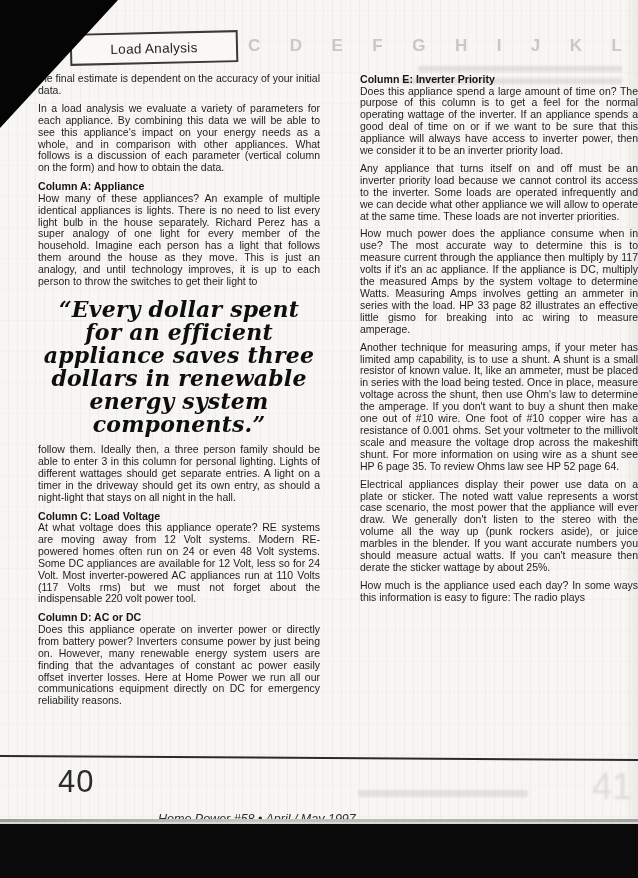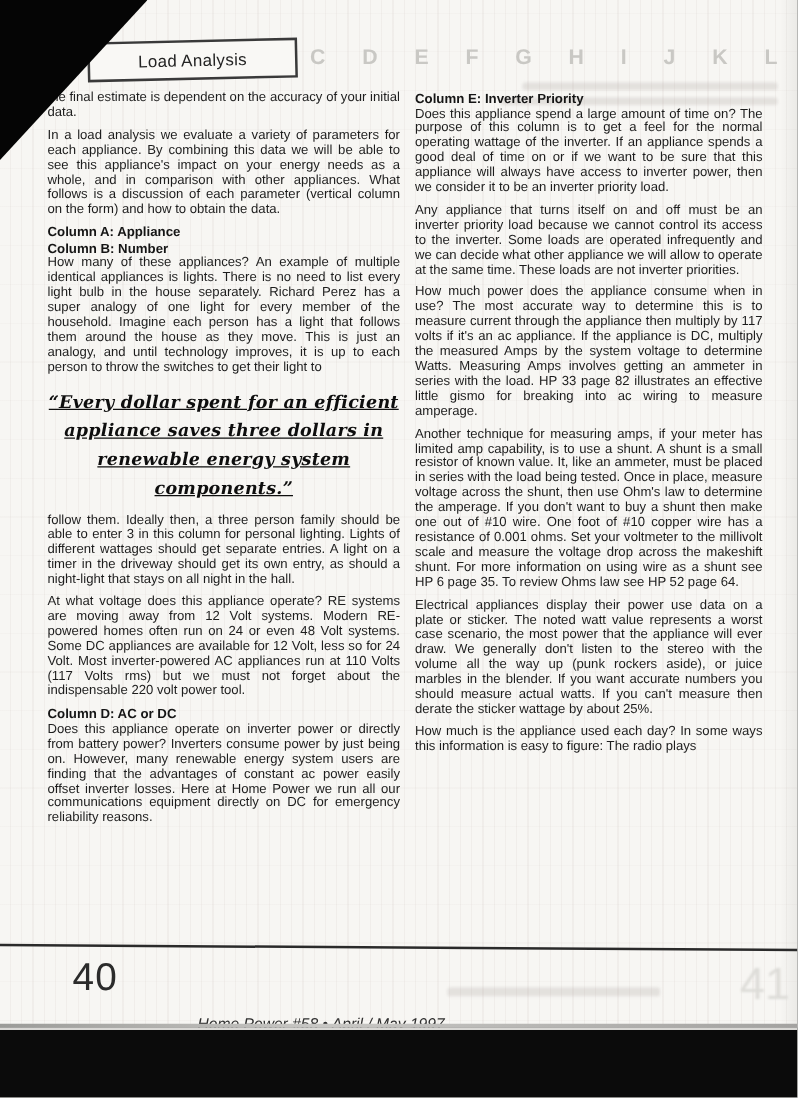--- a/index.html
+++ b/index.html
@@ -55,31 +55,30 @@
   .gl1{left:418px;top:66px;width:204px;}
   .gl2{left:400px;top:78px;width:222px;}
   .gl3{left:358px;top:790px;width:170px;height:7px;}
   
   .col{
     position:absolute;top:73px;
     font-size:10.5px;line-height:11.9px;text-align:justify;
     color:#1d1d1d;
   }
   .col.left{left:38px;width:282px;}
-  .col.right{left:332px;width:278px;}
+  .col.right{left:360px;width:278px;}
   .col p{margin:0 0 6px 0;}
   .col h3{margin:0;font-size:10.6px;line-height:12.5px;font-weight:bold;color:#151515;}
   .pull-quote{
     margin:10px 0 8px 0;
     font-family:"DejaVu Serif", serif;
     font-style:italic;font-weight:bold;
-    font-size:14px;line-height:23px;
+    font-size:22px;line-height:23px;
     text-align:center;color:#0e0e0e;
     letter-spacing:0.2px;
-    text-decoration:underline;
   }
   
   .footer-rule{position:absolute;left:0;top:757px;width:638px;height:2px;background:#2a2a2a;transform:rotate(0.35deg);}
   .footer-pagenum{position:absolute;left:58px;top:764px;font-size:31px;color:#2b2b2b;letter-spacing:1px;text-align:center;}
   .footer-journal{position:absolute;left:158px;top:780px;font-size:12.5px;font-style:italic;color:#2e2e2e;margin-top:32px;}
   .ghost-pagenum{position:absolute;left:592px;top:766px;font-size:36px;color:#dddcd8;filter:blur(0.8px);}
 </style>
 </head>
 <body>
 
@@ -104,24 +103,24 @@
     <span>L</span>
   </div>
   <div class="ghost-line gl1"></div>
   <div class="ghost-line gl2"></div>
   <div class="ghost-line gl3"></div>
 
   <div class="col left">
     <p>the final estimate is dependent on the accuracy of your initial data.</p>
     <p>In a load analysis we evaluate a variety of parameters for each appliance. By combining this data we will be able to see this appliance's impact on your energy needs as a whole, and in comparison with other appliances. What follows is a discussion of each parameter (vertical column on the form) and how to obtain the data.</p>
     <h3>Column A: Appliance</h3>
-    <h3>Column B: Number</h3>
     <p>How many of these appliances? An example of multiple identical appliances is lights. There is no need to list every light bulb in the house separately. Richard Perez has a super analogy of one light for every member of the household. Imagine each person has a light that follows them around the house as they move. This is just an analogy, and until technology improves, it is up to each person to throw the switches to get their light to</p>
     <div class="pull-quote">“Every dollar spent for an efficient appliance saves three dollars in renewable energy system components.”</div>
     <p>follow them. Ideally then, a three person family should be able to enter 3 in this column for personal lighting. Lights of different wattages should get separate entries. A light on a timer in the driveway should get its own entry, as should a night-light that stays on all night in the hall.</p>
+    <h3>Column C: Load Voltage</h3>
     <p>At what voltage does this appliance operate? RE systems are moving away from 12 Volt systems. Modern RE-powered homes often run on 24 or even 48 Volt systems. Some DC appliances are available for 12 Volt, less so for 24 Volt. Most inverter-powered AC appliances run at 110 Volts (117 Volts rms) but we must not forget about the indispensable 220 volt power tool.</p>
     <h3>Column D: AC or DC</h3>
     <p>Does this appliance operate on inverter power or directly from battery power? Inverters consume power by just being on. However, many renewable energy system users are finding that the advantages of constant ac power easily offset inverter losses. Here at Home Power we run all our communications equipment directly on DC for emergency reliability reasons.</p>
   </div>
 
   <div class="col right">
     <h3>Column E: Inverter Priority</h3>
     <p>Does this appliance spend a large amount of time on? The purpose of this column is to get a feel for the normal operating wattage of the inverter. If an appliance spends a good deal of time on or if we want to be sure that this appliance will always have access to inverter power, then we consider it to be an inverter priority load.</p>
     <p>Any appliance that turns itself on and off must be an inverter priority load because we cannot control its access to the inverter. Some loads are operated infrequently and we can decide what other appliance we will allow to operate at the same time. These loads are not inverter priorities.</p>
     <p>How much power does the appliance consume when in use? The most accurate way to determine this is to measure current through the appliance then multiply by 117 volts if it's an ac appliance. If the appliance is DC, multiply the measured Amps by the system voltage to determine Watts. Measuring Amps involves getting an ammeter in series with the load. HP 33 page 82 illustrates an effective little gismo for breaking into ac wiring to measure amperage.</p>

